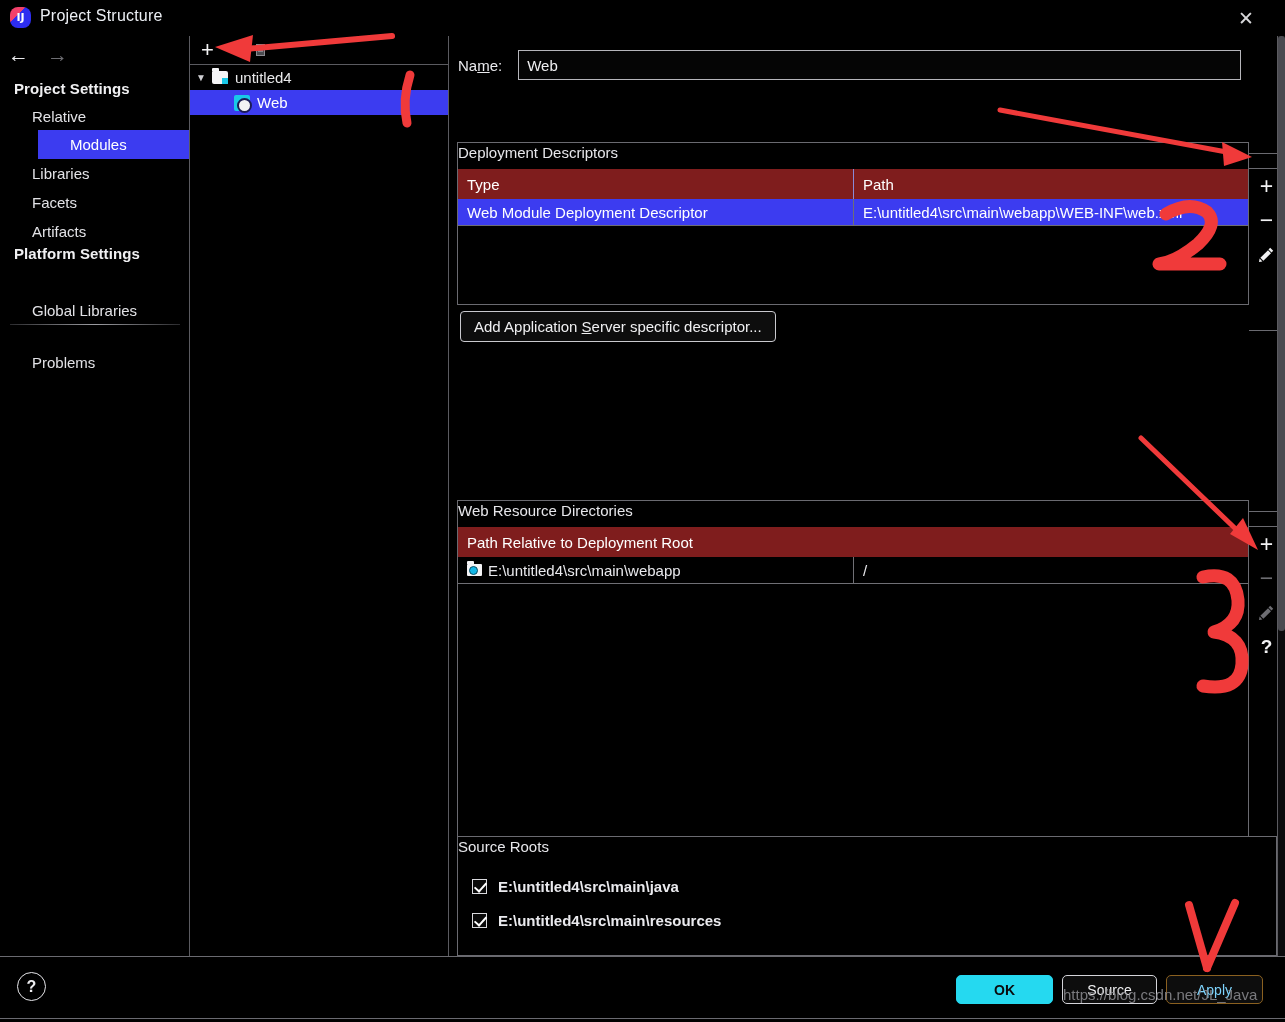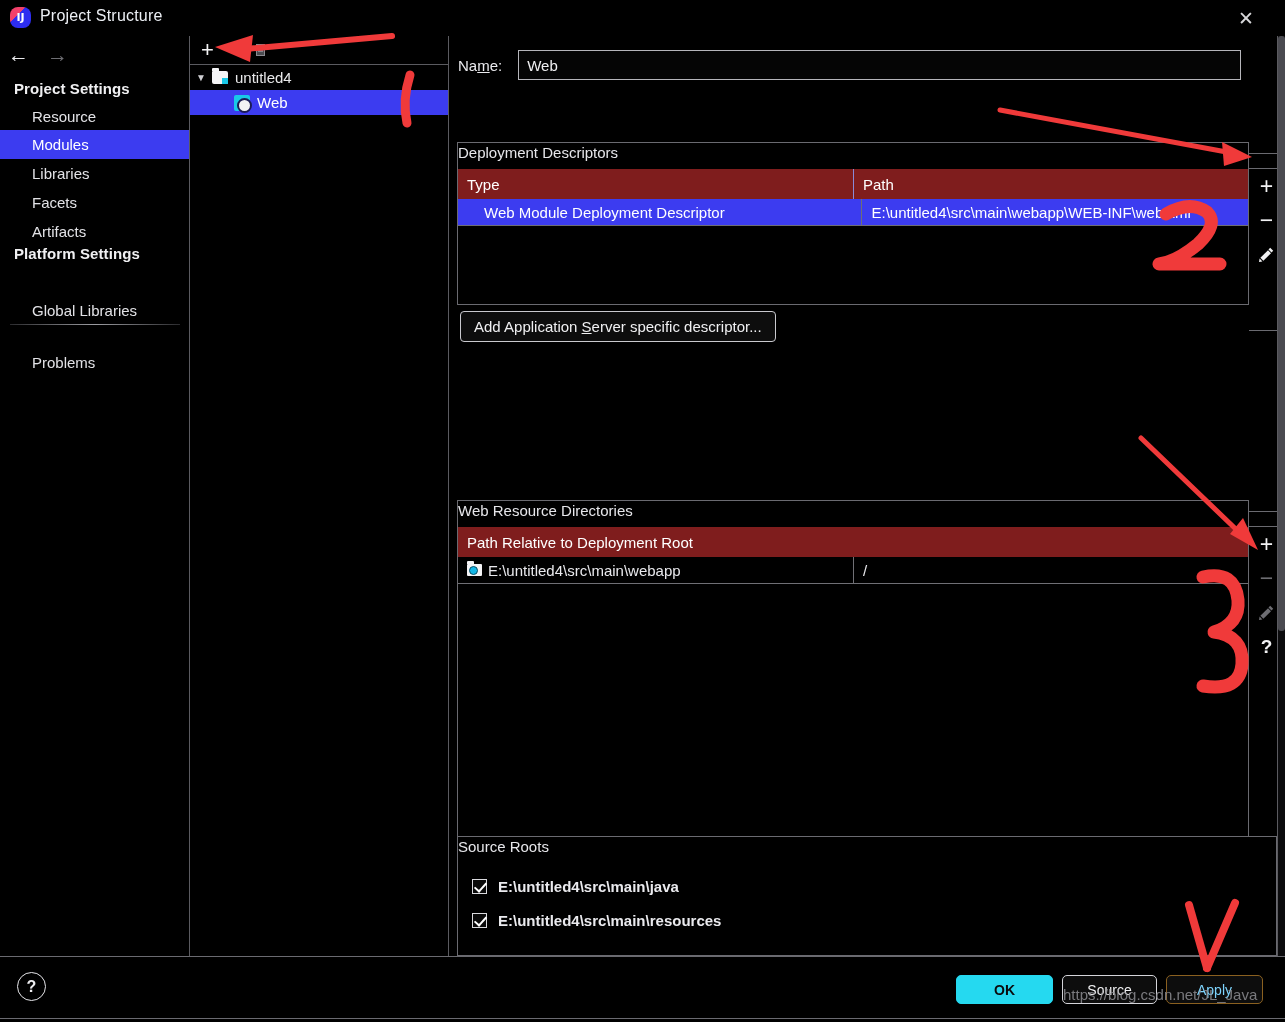--- a/index.html
+++ b/index.html
@@ -57,21 +57,21 @@
 
   .sec-head {
     position: absolute; left: 14px; font-size: 15px; font-weight: bold;
     color: #f0f0f2; letter-spacing: .1px;
   }
   .nav-item {
     position: absolute; left: 0; width: 190px; height: 29px;
     display: flex; align-items: center; padding-left: 32px;
     font-size: 15px; color: #e2e2e6; cursor: pointer;
   }
-  .nav-item.selected { background: #3c3cf0; color: #ffffff; }
+  .nav-item.selected { background: #3c3cf0; color: #ffffff; margin-left: 38px; }
   .sb-divider {
     position: absolute; left: 10px; width: 170px; height: 1px;
     background: linear-gradient(to right,#2b2b2e,#9c9ca1,#2b2b2e);
   }
   .sidebar-edge {
     position: absolute; left: 189px; top: 36px; width: 1px; height: 920px;
     background: #5b5b60;
   }
 
   
@@ -162,21 +162,21 @@
   }
   .tbl-head {
     display: flex; height: 30px; background: #7f1d1d;
   }
   .th {
     display: flex; align-items: center; padding-left: 9px;
     font-size: 15px; color: #ffffff;
   }
   .th + .th { border-left: 1px solid #8a8ad8; }
   .tbl-row { display: flex; height: 26px; }
-  .tbl-row.selected { background: #3c3cf0; padding-left: 17px; }
+  .tbl-row.selected { background: #3c3cf0; }
   .td {
     display: flex; align-items: center; padding-left: 9px;
     font-size: 15px; color: #e9e9ed; overflow: hidden; white-space: nowrap;
   }
   .td + .td { border-left: 1px solid #6f6f75; }
   .tbl-row.selected .td { color: #ffffff; }
   .row-sep { height: 1px; background: #6f6f75; }
 
   .dir-ic {
     position: relative; width: 15px; height: 12px; margin-right: 6px;
@@ -304,21 +304,21 @@
   </div>
 
   <div class="sidebar">
     <div class="nav-arrows">
       <div class="nav-back">←</div>
       <div class="nav-fwd">→</div>
     </div>
 
     <div class="sec-head" style="top:44px">Project Settings</div>
     <div class="nav-item" style="top:66px">
-        <span>Resource</span>
+        <span>Relative</span>
       </div>
     <div class="nav-item selected" style="top:94px">
         <span>Modules</span>
       </div>
     <div class="nav-item" style="top:123px">
         <span>Libraries</span>
       </div>
     <div class="nav-item" style="top:152px">
         <span>Facets</span>
       </div>

